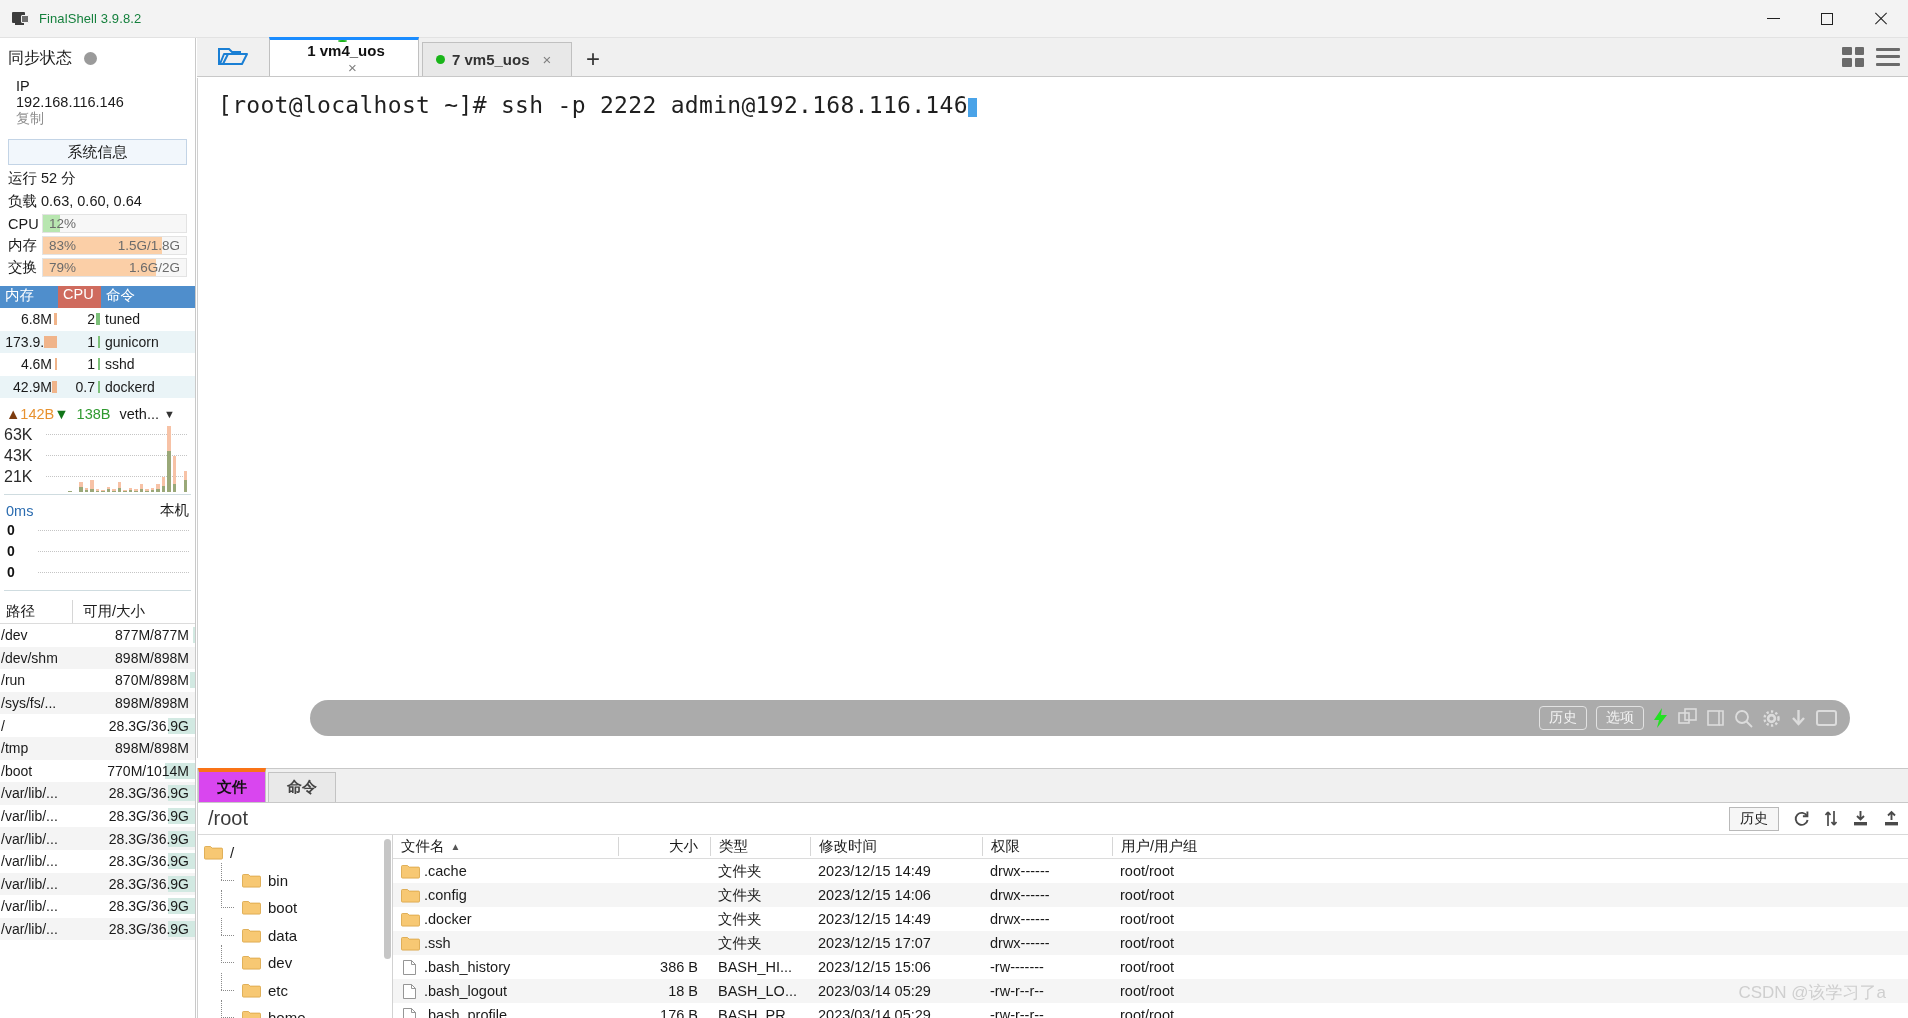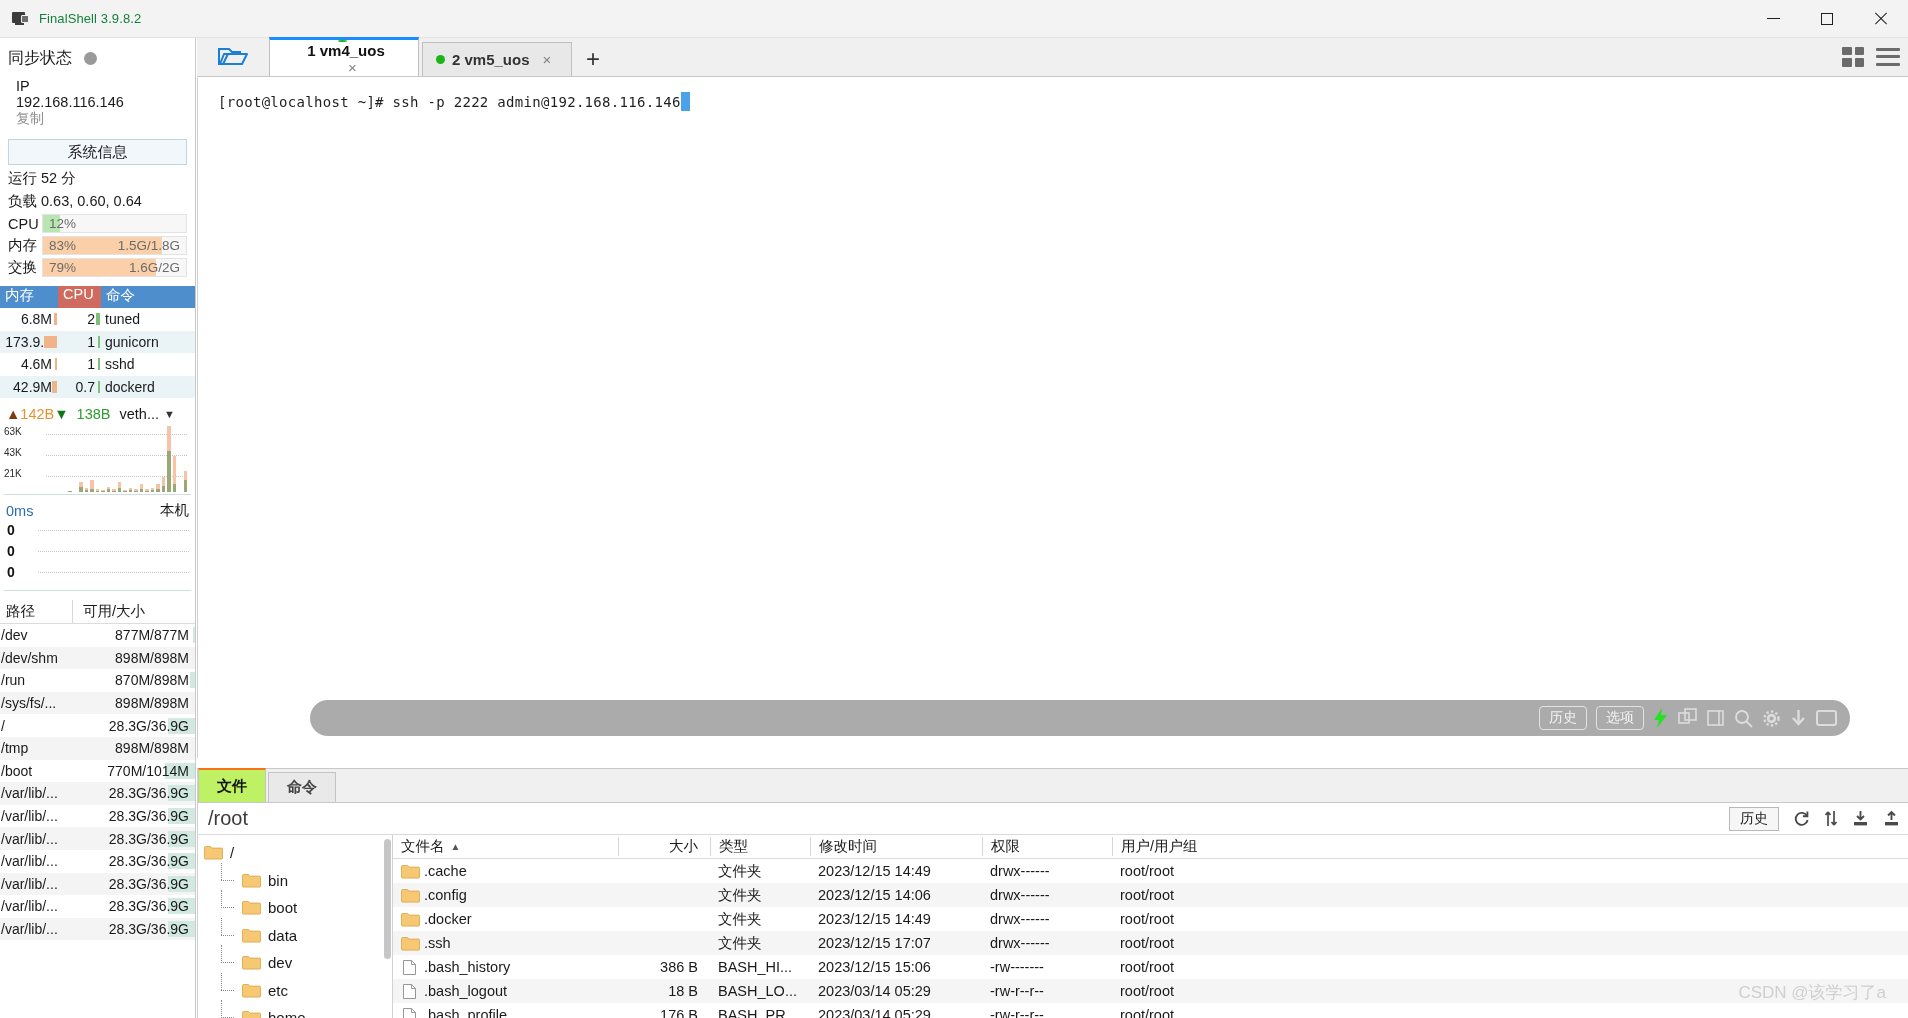--- a/index.html
+++ b/index.html
@@ -75,21 +75,21 @@
   .ptrow .c1 .bar { position:absolute; right:1px; top:2px; bottom:2px; background:#f0b48a; }
   .ptrow .c2 .bar { position:absolute; right:1px; top:2px; bottom:2px; background:#7dc07a; }
 
   
   .netline { display:flex; align-items:center; font-size:14.5px; padding:8px 0 2px 6px; }
   .netline .up { color:#e8922f; } .netline .upar { color:#7d3b0e; font-weight:bold;}
   .netline .dn { color:#2f9a2f; margin-left:8px;} .netline .dnar { color:#12761a; font-weight:bold;}
   .netline .ifn { color:#1a1a1a; margin-left:9px; }
   .netline .cv { margin-left:5px; font-size:11px; color:#333; }
   .graph { position:relative; height:68px; margin:0 4px 0 0; }
-  .gy { position:absolute; left:4px; font-size:10px; color:#2a2a2a; }
+  .gy { position:absolute; left:4px; font-size:16px; color:#2a2a2a; }
   .gplot { position:absolute; left:46px; right:4px; top:0; bottom:0;
       display:flex; align-items:flex-end; gap:2px; }
   .gbar { flex:1; position:relative; }
   .gbar .o { position:absolute; left:0; right:0; bottom:0; background:#f7c2a6; }
   .gbar .g { position:absolute; left:0; right:0; bottom:0; background:#9aa878; }
   .gdot { position:absolute; left:46px; right:4px; border-top:1px dotted #c5c5c5; }
   .sep { height:1px; background:#cfdce0; margin:2px 4px 0 4px; }
 
   .pingline { display:flex; align-items:center; font-size:14.5px; padding:6px 6px 2px 6px;}
   .pingline .ms { color:#2b6cb0; }
@@ -136,21 +136,21 @@
   .grid-ic i { background:#6b6b6b; border-radius:1px; }
   .ham-ic { width:24px; height:18px; display:flex; flex-direction:column; justify-content:space-between;}
   .ham-ic i { height:3px; background:#6b6b6b; border-radius:1px; }
 
   .terminal {
     position:absolute; left:197px; top:78px; width:1711px; height:680px;
     background:#fff; border-left:1px solid #d0d0d0; overflow:hidden;
   }
   .term-line {
     font-family:"DejaVu Sans Mono","Liberation Mono",monospace;
-    font-size:14px; color:#1f1f1f; padding:14px 0 0 20px; white-space:pre;
+    font-size:23px; color:#1f1f1f; padding:14px 0 0 20px; white-space:pre;
     letter-spacing:.3px;
   }
   .cursor { display:inline-block; width:9px; height:19px; background:#4aa3e8;
       vertical-align:-4px; }
 
   
   .cmdbar {
     position:absolute; left:310px; top:700px; width:1540px; height:36px;
     background:rgba(120,120,120,.62); border-radius:18px; display:flex; align-items:center;
     padding:0 7px 0 22px;
@@ -167,21 +167,21 @@
   
   .filepanel {
     position:absolute; left:197px; top:768px; width:1711px; height:250px;
     background:#fff; border-top:1px solid #c8c8c8; border-left:1px solid #d0d0d0;
   }
   .ftabs { display:flex; height:34px; background:#f0f0f0; border-bottom:1px solid #c8c8c8;
       align-items:flex-end; }
   .ftab { width:68px; height:30px; display:flex; align-items:center; justify-content:center;
       font-size:15px; font-weight:bold; color:#444; background:#e9e9e9;
       border:1px solid #c3c3c3; border-bottom:none; margin-right:2px; }
-  .ftab.active { background:#bef264; border-top:2px solid #f97316; height:34px; color:#111;margin-top:28px; }
+  .ftab.active { background:#d946ef; border-top:4px solid #f97316; height:34px; color:#111;margin-top:28px; }
   .pathrow { display:flex; align-items:center; height:32px; border-bottom:1px solid #d9d9d9;
       padding:0 8px 0 10px; }
   .pathtxt { font-size:20px; color:#3a3a3a; }
   .pathtools { margin-left:auto; display:flex; align-items:center; gap:14px; }
   .hist-btn { border:1px solid #b9b9b9; background:#f6f6f6; font-size:14px; color:#222;
       padding:2px 10px; }
   .ptool { color:#4a4a4a; display:flex; align-items:center; }
 
   .fbody { display:flex; height:184px; }
   .ftree { width:195px; border-right:1px solid #d2d2d2; padding-top:4px; position:relative;
@@ -531,21 +531,21 @@
       </span>
     </div>
     <div id="term-tabs" style="display:flex; align-items:flex-end;">
         <div class="ttab active">
           <span class="dot"></span>
           <span>1 vm4_uos</span>
           <span class="x">×</span>
         </div>
         <div class="ttab">
           <span class="dot"></span>
-          <span>2 vm5_uos</span>
+          <span>7 vm5_uos</span>
           <span class="x">×</span>
         </div>
       </div>
     <div class="plus">+</div>
     <div class="tb-right">
       <span class="grid-ic">
           <i></i>
           <i></i>
           <i></i>
           <i></i>

